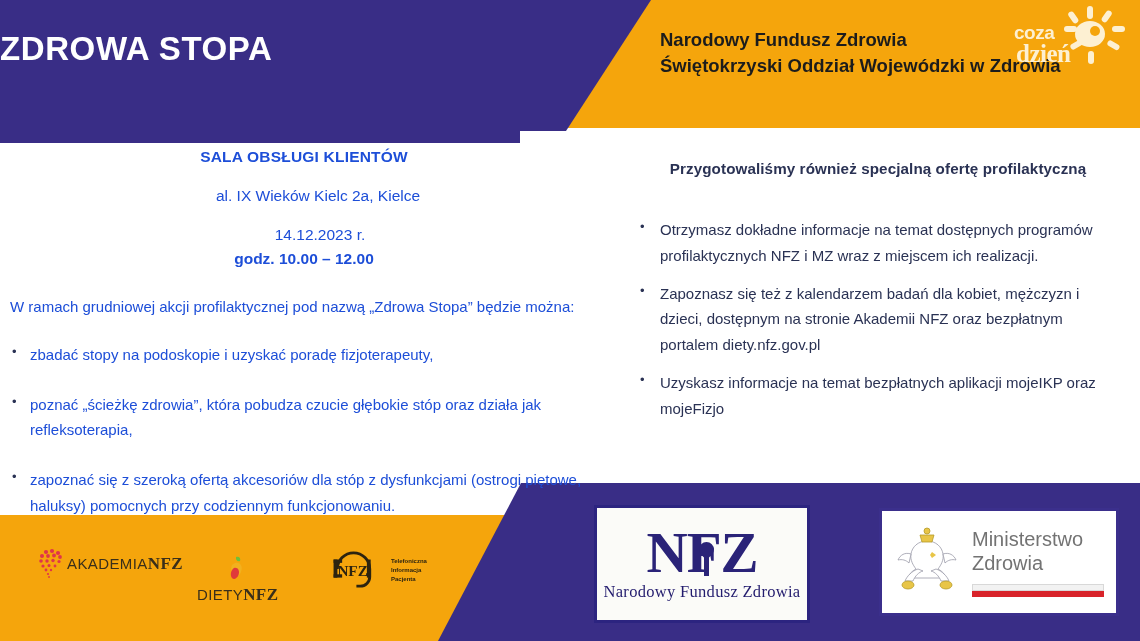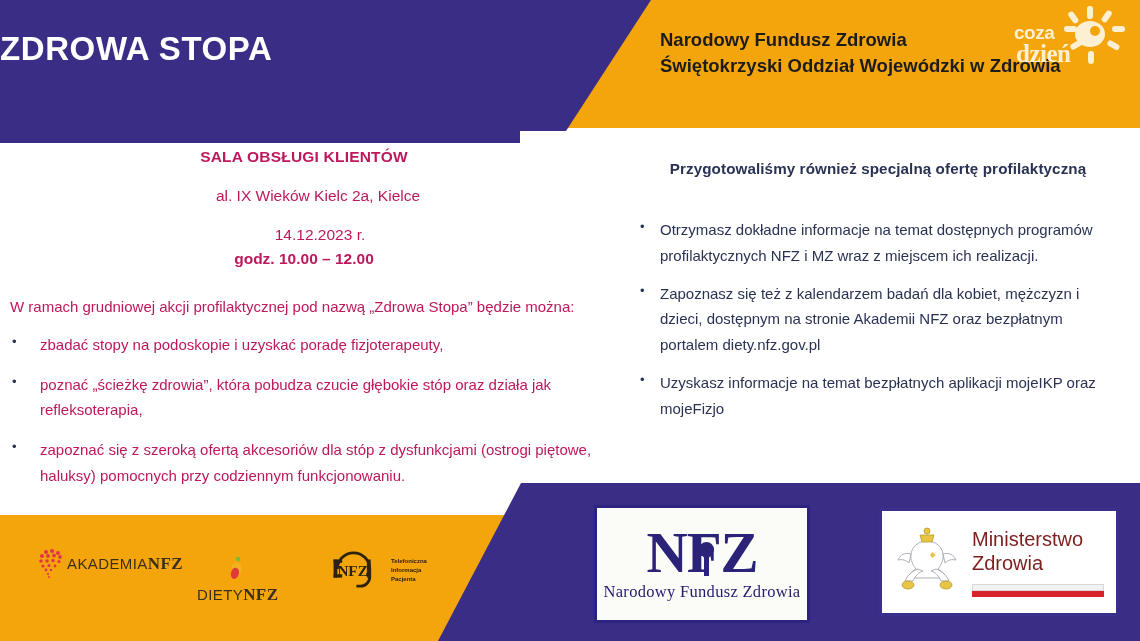--- a/index.html
+++ b/index.html
@@ -83,21 +83,21 @@
   }
   .coza-word span { display: block; }
   .coza-word .w2 { font-size: 25px; margin-left: 2px; font-family: Liberation Serif, serif; }
 
   
   .col-left {
     position: absolute;
     left: 0; top: 148px;
     width: 608px;
     z-index: 4;
-    color: #be185d;
+    color: #1d4ed8;
   }
   .venue {
     text-align: center;
     font-size: 15.5px;
     font-weight: bold;
     letter-spacing: 0.2px;
   }
   .addr {
     text-align: center;
     font-size: 15.5px;
@@ -124,22 +124,22 @@
   }
   ul.b {
     list-style: none;
     margin: 0;
     padding: 0;
   }
   ul.b li {
     position: relative;
     font-size: 15px;
     line-height: 1.72;
-    padding-left: 40px;
-    margin-top: 14px;
+    padding-left: 30px;
+    margin-top: 24px;
   }
   ul.b li::before {
     content: "•";
     position: absolute;
     left: 12px;
     top: -1px;
     font-size: 13px;
     color: #2a3254;
   }
   .col-left ul.b { margin-left: 0; width: 600px; }
@@ -267,21 +267,21 @@
     background: #ffffff;
     border: 3px solid #3b2f8c;
     z-index: 6;
     display: flex;
     align-items: center;
   }
   .mz-eagle { width: 66px; height: 74px; margin-left: 12px; }
   .mz-right { margin-left: 12px; }
   .mz-txt {
     font-size: 20px;
-    color: #7f1d1d;
+    color: #737373;
     line-height: 1.22;
   }
   .mz-bars { margin-top: 9px; width: 132px; }
   .mz-bar-w { height: 5px; background: #f2f2f2; border: 1px solid #d8d8d8; }
   .mz-bar-r { height: 6px; background: #d8232a; }
 </style>
 </head>
 <body>
 
 <div id="poster">

